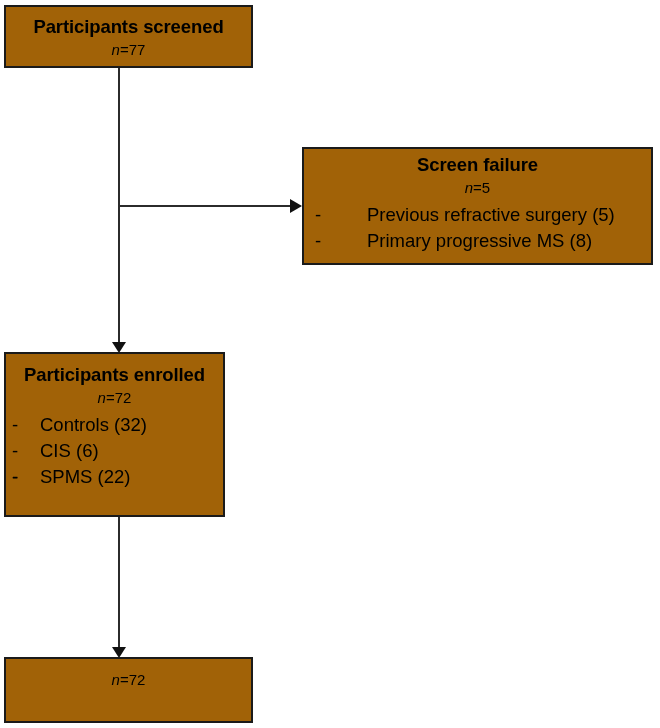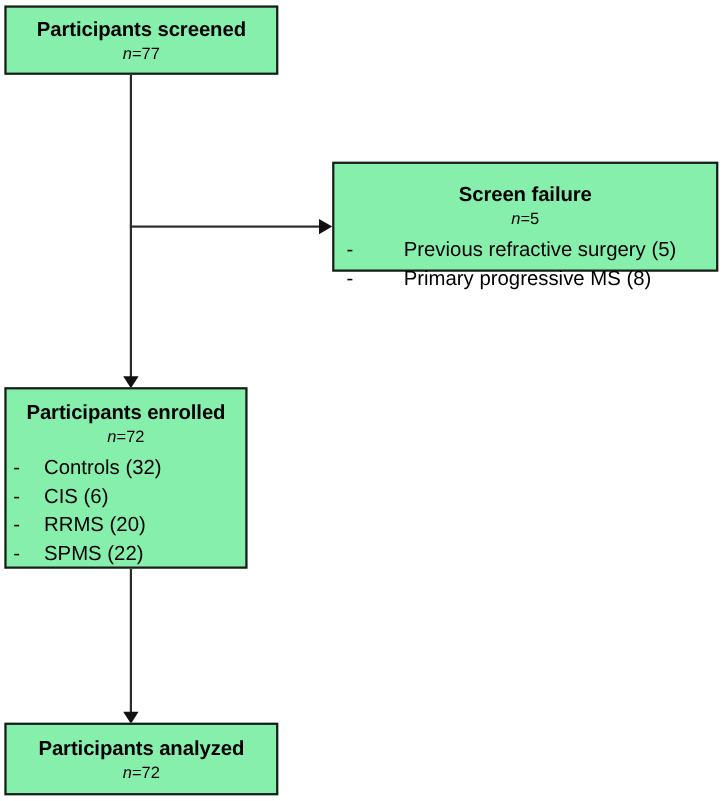--- a/index.html
+++ b/index.html
@@ -20,21 +20,21 @@
     left: 0;
     top: 0;
     width: 660px;
     height: 728px;
     overflow: hidden;
   }
   .node {
     position: absolute;
     box-sizing: border-box;
     border: 2.5px solid #1a1a1a;
-    background: #86efac;
+    background: #a16207;
     text-align: center;
   }
   .node-title {
     font-weight: bold;
     font-size: 18.5px;
     line-height: 23px;
     letter-spacing: -0.1px;
   }
   .node-count {
     font-size: 15px;
@@ -70,22 +70,22 @@
     top: 5px;
     width: 249px;
     height: 63px;
     padding-top: 8px;
   }
   
   #box-screenfailure {
     left: 302px;
     top: 147px;
     width: 351px;
-    height: 100px;
-    padding-top: 16px;
+    height: 118px;
+    padding-top: 4px;
   }
   #box-screenfailure .node-list {
     margin-top: 3px;
     padding-left: 11px;
   }
   #box-screenfailure .node-list li .txt {
     margin-left: 52px;
   }
   
   #box-enrolled {
@@ -203,27 +203,25 @@
       <li>
         <span class="dash">-</span>
         <span class="txt">Controls (32)</span>
       </li>
       <li>
         <span class="dash">-</span>
         <span class="txt">CIS (6)</span>
       </li>
       <li>
         <span class="dash">-</span>
-        <span class="txt">RRMS (20)</span>
       </li>
       <li>
         <span class="dash">-</span>
         <span class="txt">SPMS (22)</span>
       </li>
     </ul>
   </div>
 
   <div class="node" id="box-analyzed">
-    <div class="node-title">Participants analyzed</div>
     <div class="node-count"><span class="ital">n</span><span>=72</span></div>
   </div>
 
 </div>
 
 </body></html>

